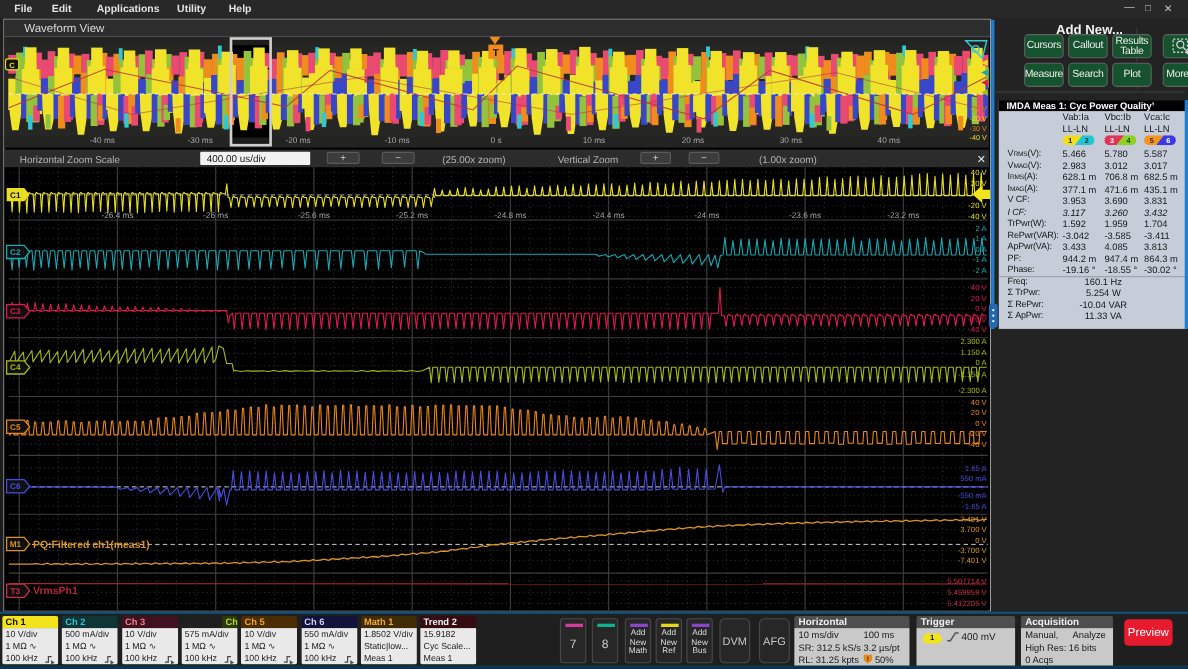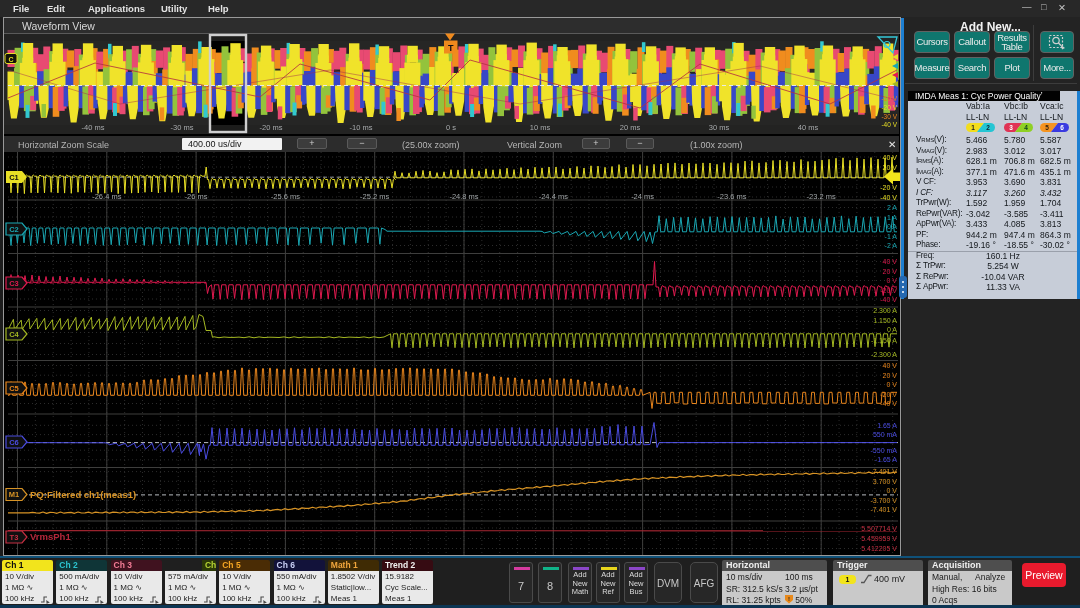--- a/index.html
+++ b/index.html
@@ -7,23 +7,23 @@
 #page{position:relative;width:1080px;height:608px;background:#1d1d1d;}
 #menubar{position:absolute;left:0;top:0;width:1080px;height:17px;background:#282828;}
 #menubar span{position:absolute;top:3px;color:#e3e3e3;font-size:9.5px;font-weight:bold;}
 #wfwin{position:absolute;left:3px;top:17px;width:898px;height:539px;background:#000;border:1px solid #999;}
 #wftitle{position:absolute;left:4px;top:18px;width:896px;height:16px;background:#2d2d2d;color:#d8d8d8;font-size:10.5px;padding:2px 0 0 18px;border-bottom:1px solid #5a5a5a;}
 #ztool{position:absolute;left:4px;top:136px;width:895px;height:16px;background:#2c2c2c;color:#b5b5b5;font-size:9px;}
 #ztool .t{position:absolute;top:4px;}
 .zbtn{position:absolute;top:2px;width:30px;height:11px;background:#3c3c3c;border:1px solid #5a5a5a;border-radius:2px;color:#cfcfcf;text-align:center;line-height:9px;font-size:9px;}
 #zinput{position:absolute;left:178px;top:2px;width:100px;height:12px;background:#f2f2f2;border-radius:1px;color:#141414;font-size:9px;padding:1px 0 0 6px;}
 #rpanel{position:absolute;left:902px;top:17px;width:178px;height:539px;background:#232323;}
-.nbtn{position:absolute;background:#0f766e;border:1px solid #626262;border-radius:4px;color:#ececec;font-size:9.5px;letter-spacing:-0.3px;display:flex;align-items:center;justify-content:center;text-align:center;line-height:10px;}
+.nbtn{position:absolute;background:#14532d;border:1px solid #626262;border-radius:4px;color:#ececec;font-size:9.5px;letter-spacing:-0.3px;display:flex;align-items:center;justify-content:center;text-align:center;line-height:10px;margin-left:17px;}
 #rtable{position:absolute;left:908px;top:91px;width:172px;background:#c7cdd8;color:#13171b;font-size:8.5px;}
-#rthead{position:absolute;left:908px;top:91px;width:152px;height:10px;background:#020202;color:#fff;font-size:8.5px;font-weight:normal;padding:0 0 0 7px;line-height:10px;}
+#rthead{position:absolute;left:908px;top:91px;width:172px;height:10px;background:#020202;color:#fff;font-size:8.5px;font-weight:bold;padding:0 0 0 7px;line-height:10px;}
 .trow{position:absolute;left:908px;width:172px;height:10.5px;line-height:10.5px;font-size:8.5px;color:#13171b;}
 .trow small{font-size:6px;}
 .tl{position:absolute;left:8px;font-size:8.2px;letter-spacing:-0.2px;}
 .tc1{position:absolute;left:58px;}
 .tc2{position:absolute;left:96px;}
 .tc3{position:absolute;left:132px;}
 #botbar{position:absolute;left:0;top:556px;width:1080px;height:52px;background:#1f1f1f;border-top:2px solid #0f5179;}
 #botbar .strip{position:absolute;left:0;top:47px;width:1080px;height:5px;background:#0c3553;}
 .chb{position:absolute;top:2px;width:51px;height:44px;border-radius:2px;overflow:hidden;}
 .chb .hd{height:10.5px;font-size:8.5px;font-weight:bold;padding:0 0 0 3px;line-height:10px;}

